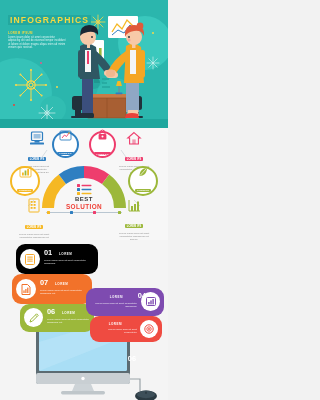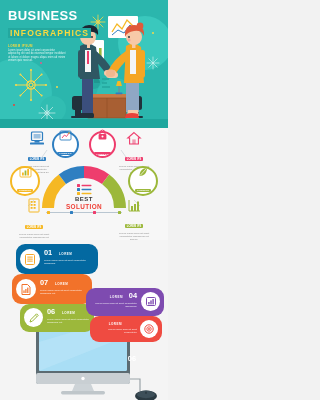--- a/index.html
+++ b/index.html
@@ -225,21 +225,20 @@
         <circle cx="75" cy="27" r=".9" fill="#1c2733"></circle>
         <circle cx="75" cy="30" r="1.6" fill="#f18f8f" opacity=".6"></circle>
         <rect x="50" y="60" width="12" height="6" rx="3" fill="#f7c9a8"></rect>
       </g>
 
       <rect x="52" y="59.5" width="9" height="7.5" rx="3.4" fill="#f2b78f"></rect>
     </svg>
   </div>
 
   <div class="title-wrap">
-    <div class="t-business">BUSINESS</div>
     <div class="t-info">INFOGRAPHICS</div>
     <div class="sub-head">LOREM IPSUM</div>
     <div class="sub-body">Lorem ipsum dolor sit amet consectetur adipisicing elit sed do eiusmod tempor incididunt ut labore et dolore magna aliqua enim ad minim veniam quis nostrud.</div>
   </div>
 
   <div class="floor"></div>
 </div>
 
 <div class="panel" id="gauge">
 
@@ -396,21 +395,21 @@
     </svg>
   </div>
   <div style="position:absolute;left:134px;top:148px;">
     <svg width="24" height="14" viewBox="0 0 24 14">
       <ellipse cx="12" cy="8" rx="11" ry="5.6" fill="#2b3a42"></ellipse>
       <ellipse cx="12" cy="6.4" rx="9" ry="3.8" fill="#3d4f59"></ellipse>
       <rect x="11.2" y="3.4" width="1.6" height="2.6" rx=".8" fill="#2b3a42"></rect>
     </svg>
   </div>
 
-  <div class="bub" style="left:16px;top:4px;width:82px;height:30px;background:#0369a1;">
+  <div class="bub" style="left:16px;top:4px;width:82px;height:30px;background:#000000;">
     <div class="ico" style="left:4px;top:5px;width:20px;height:20px;">
       <svg width="10" height="11" viewBox="0 0 10 11">
         <rect x=".5" y=".5" width="9" height="10" rx="1" fill="none" stroke="#f7a72a" stroke-width="1"></rect>
         <g fill="#f7a72a">
             <rect x="2.3" y="2.6" width="5.4" height="1"></rect>
             <rect x="2.3" y="4.6" width="5.4" height="1"></rect>
             <rect x="2.3" y="6.6" width="5.4" height="1"></rect>
           </g>
       </svg>
     </div>
@@ -452,21 +451,21 @@
     <div class="ico" style="right:4px;top:4px;width:19px;height:19px;">
       <svg width="10" height="9" viewBox="0 0 10 9">
         <rect x=".5" y=".5" width="9" height="8" rx="1" fill="none" stroke="#7e4bb0" stroke-width="1"></rect>
         <g fill="#7e4bb0">
             <rect x="2.2" y="5" width="1.4" height="2.4"></rect>
             <rect x="4.3" y="3.4" width="1.4" height="4"></rect>
             <rect x="6.4" y="2" width="1.4" height="5.4"></rect>
           </g>
       </svg>
     </div>
-    <div class="num" style="right:27px;top:4px;">04</div>
+    <div class="num" style="right:18px;top:4px;">04</div>
     <div class="lorem" style="right:41px;top:7px;">LOREM</div>
     <div class="body" style="left:5px;top:14px;width:46px;text-align:right;">Lorem ipsum dolor sit amet consectetur adipisicing.</div>
   </div>
 
   <div class="bub" style="left:90px;top:76px;width:72px;height:26px;background:#ef4b41;">
     <div class="ico" style="right:4px;top:4px;width:18px;height:18px;">
       <svg width="10" height="10" viewBox="0 0 10 10">
         <circle cx="5" cy="5" r="4.2" fill="none" stroke="#ef4b41" stroke-width="1"></circle>
         <circle cx="5" cy="5" r="2.2" fill="none" stroke="#ef4b41" stroke-width=".9"></circle>
         <circle cx="5" cy="5" r=".9" fill="#ef4b41"></circle>

